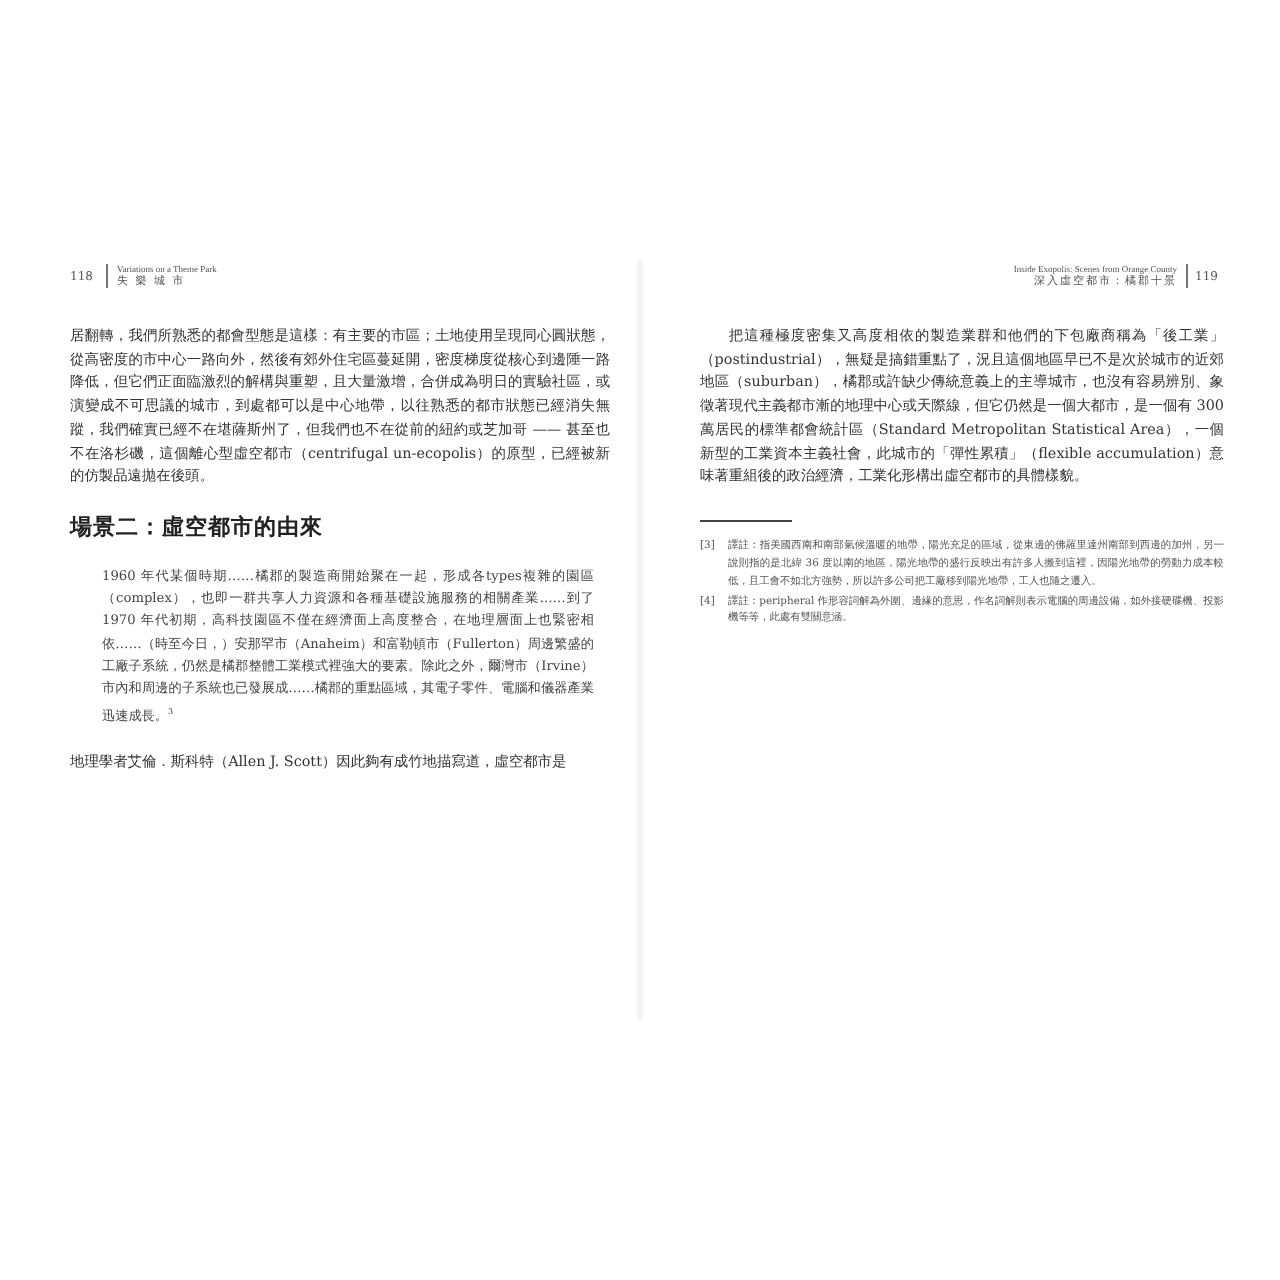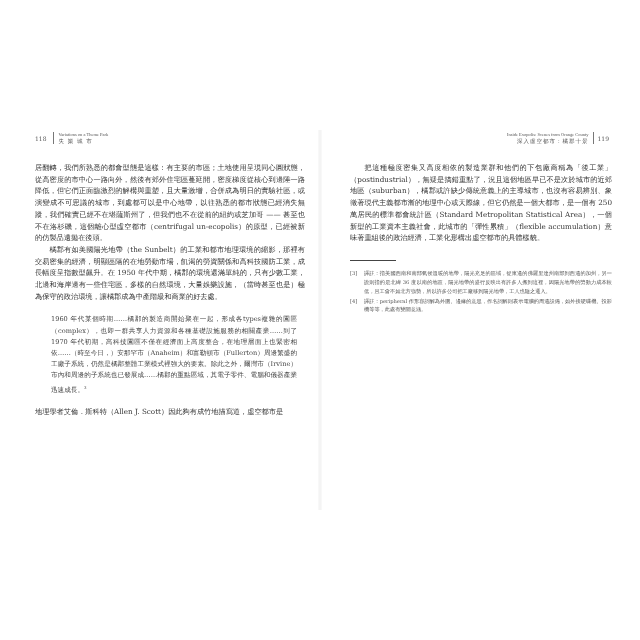--- a/index.html
+++ b/index.html
@@ -48,24 +48,22 @@
       <span class="ttl">
         <span class="en">Variations on a Theme Park</span>
         <span class="zh">失 樂 城 市</span>
       </span>
     </div>
 
     <div class="body-text first-block">
       <p>居翻轉，我們所熟悉的都會型態是這樣：有主要的市區；土地使用呈現同心圓狀態，從高密度的市中心一路向外，然後有郊外住宅區蔓延開，密度梯度從核心到邊陲一路降低，但它們正面臨激烈的解構與重塑，且大量激增，合併成為明日的實驗社區，或演變成不可思議的城市，到處都可以是中心地帶，以往熟悉的都市狀態已經消失無蹤，我們確實已經不在堪薩斯州了，但我們也不在從前的紐約或芝加哥 —— 甚至也不在洛杉磯，這個離心型虛空都市（centrifugal un-ecopolis）的原型，已經被新的仿製品遠拋在後頭。</p>
     </div>
 
+    <div class="section-heading">場景二：虛空都市的由來</div>
 
-    <div class="body-text">
-      <p class="indent">橘郡有如美國陽光地帶（the Sunbelt）的工業和都市地理環境的縮影，那裡有交易密集的經濟，明顯區隔的在地勞動市場，飢渴的勞資關係和高科技國防工業，成長幅度呈指數型飆升。在 1950 年代中期，橘郡的環境還滿單純的，只有少數工業，北邊和海岸邊有一些住宅區，多樣的自然環境，大量娛樂設施，（當時甚至也是）極為保守的政治環境，讓橘郡成為中產階級和商業的好去處。</p>
-    </div>
 
     <div class="blockquote">
       <span>1960 年代某個時期……橘郡的製造商開始聚在一起，形成各types複雜的園區（complex），也即一群共享人力資源和各種基礎設施服務的相關產業……到了 1970 年代初期，高科技園區不僅在經濟面上高度整合，在地理層面上也緊密相依……（時至今日，）安那罕市（Anaheim）和富勒頓市（Fullerton）周邊繁盛的工廠子系統，仍然是橘郡整體工業模式裡強大的要素。除此之外，爾灣市（Irvine）市內和周邊的子系統也已發展成……橘郡的重點區域，其電子零件、電腦和儀器產業迅速成長。</span><sup style="font-size:4px;">3</sup>
     </div>
 
     <div class="body-text after-quote">
       <p>地理學者艾倫．斯科特（Allen J. Scott）因此夠有成竹地描寫道，虛空都市是</p>
     </div>
   </div>
 
@@ -73,21 +71,21 @@
     <div class="running-head">
       <span class="ttl">
         <span class="en">Inside Exopolis: Scenes from Orange County</span>
         <span class="zh">深入虛空都市：橘郡十景</span>
       </span>
       <span class="bar"></span>
       <span class="pno">119</span>
     </div>
 
     <div class="body-text first-block">
-      <p class="indent">把這種極度密集又高度相依的製造業群和他們的下包廠商稱為「後工業」（postindustrial），無疑是搞錯重點了，況且這個地區早已不是次於城市的近郊地區（suburban），橘郡或許缺少傳統意義上的主導城市，也沒有容易辨別、象徵著現代主義都市漸的地理中心或天際線，但它仍然是一個大都市，是一個有 250 萬居民的標準都會統計區（Standard Metropolitan Statistical Area），一個新型的工業資本主義社會，此城市的「彈性累積」（flexible accumulation）意味著重組後的政治經濟，工業化形構出虛空都市的具體樣貌。</p>
+      <p class="indent">把這種極度密集又高度相依的製造業群和他們的下包廠商稱為「後工業」（postindustrial），無疑是搞錯重點了，況且這個地區早已不是次於城市的近郊地區（suburban），橘郡或許缺少傳統意義上的主導城市，也沒有容易辨別、象徵著現代主義都市漸的地理中心或天際線，但它仍然是一個大都市，是一個有 300 萬居民的標準都會統計區（Standard Metropolitan Statistical Area），一個新型的工業資本主義社會，此城市的「彈性累積」（flexible accumulation）意味著重組後的政治經濟，工業化形構出虛空都市的具體樣貌。</p>
     </div>
 
     <div class="footnote-rule"></div>
 
     <div class="footnotes">
       <div class="footnote">
         <span class="fn-no">[3]</span>
         <span class="fn-text">譯註：指美國西南和南部氣候溫暖的地帶，陽光充足的區域，從東邊的佛羅里達州南部到西邊的加州，另一說則指的是北緯 36 度以南的地區，陽光地帶的盛行反映出有許多人搬到這裡，因陽光地帶的勞動力成本較低，且工會不如北方強勢，所以許多公司把工廠移到陽光地帶，工人也隨之遷入。</span>
       </div>
       <div class="footnote">

